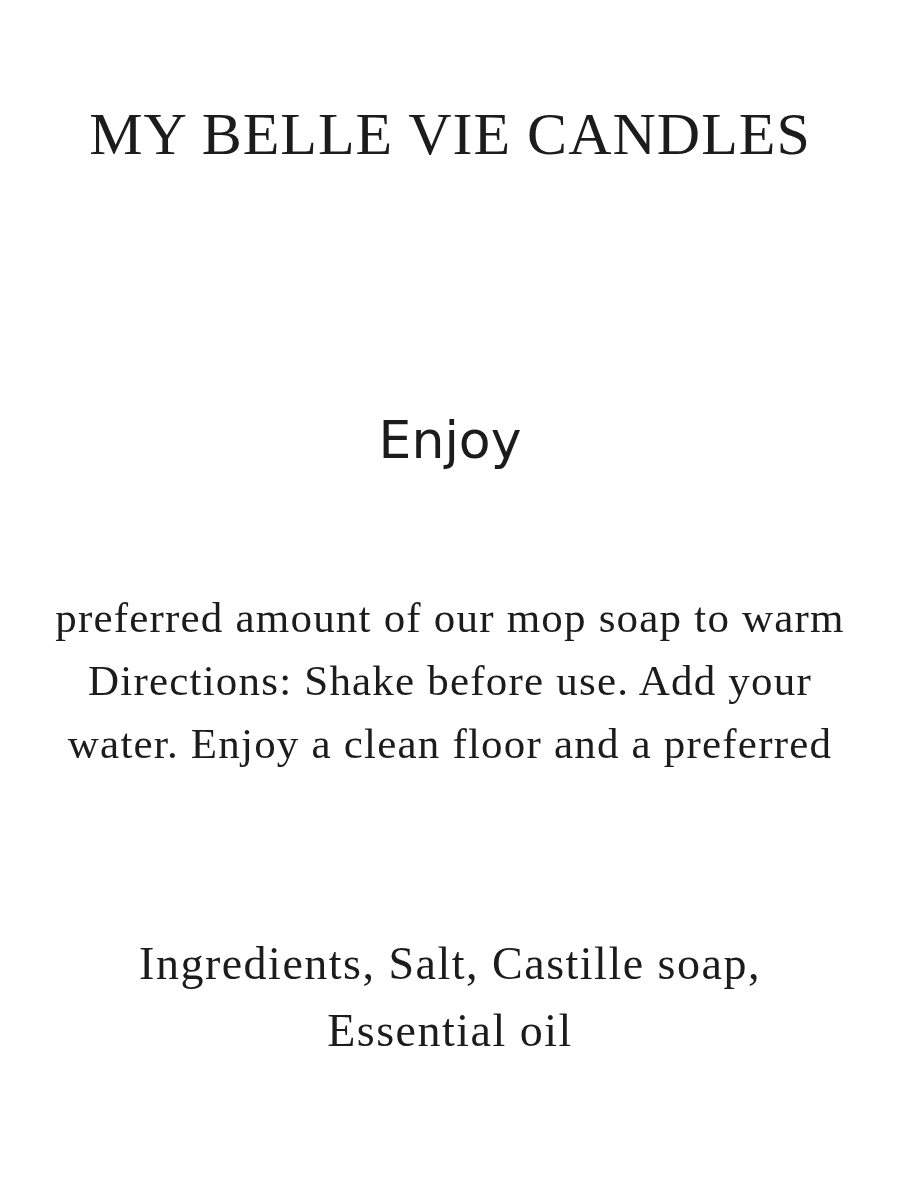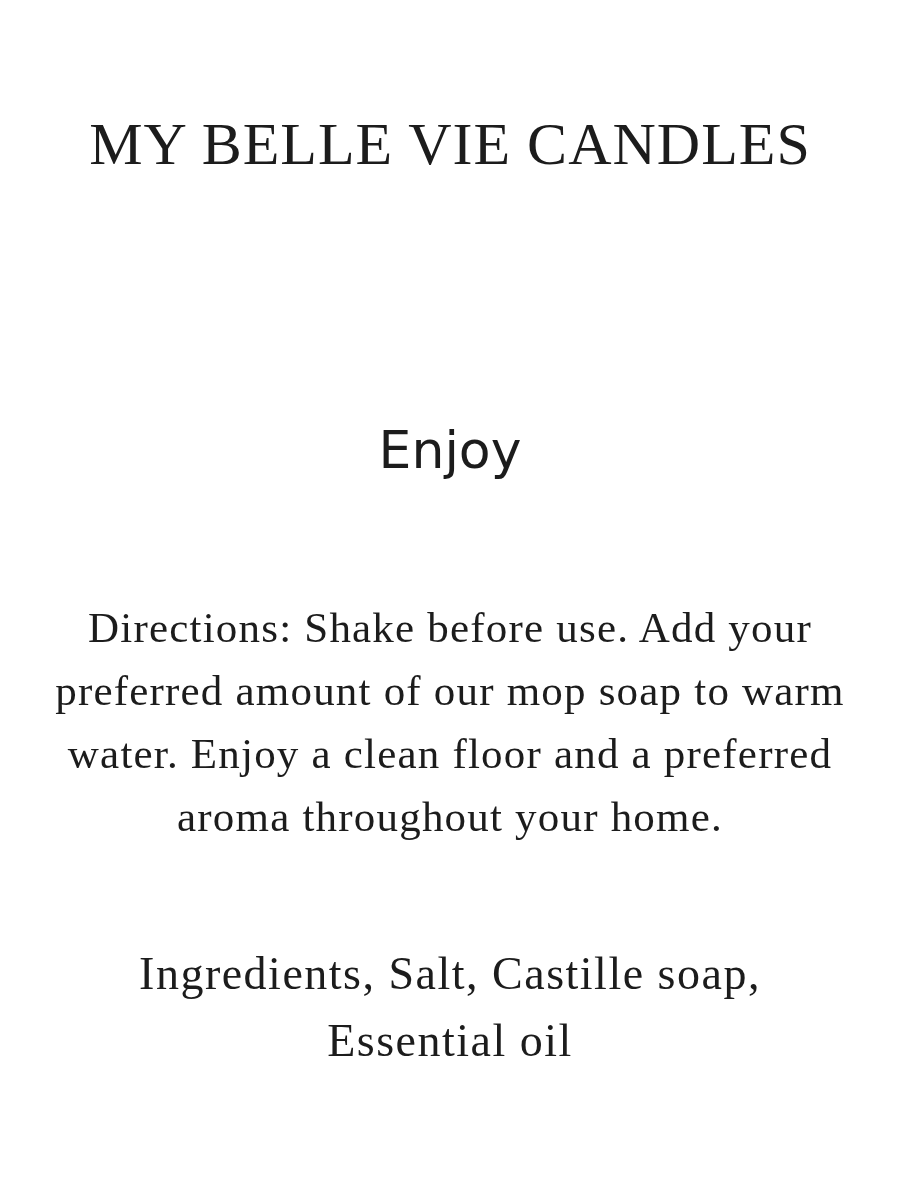--- a/index.html
+++ b/index.html
@@ -13,21 +13,21 @@
     height: 1200px;
     background: #ffffff;
     color: #1c1c1c;
     font-family: "Liberation Serif", "DejaVu Serif", serif;
     overflow: hidden;
   }
   .label > div, .label > h1, .label > h2 {
     position: absolute;
     left: 0;
     right: 0;
-    margin: 14px;
+    margin: 4px;
     text-align: center;
     font-weight: normal;
   }
   .brand {
     top: 96px;
     font-size: 60px;
     letter-spacing: 1px;
     white-space: nowrap;
   }
   .product {
@@ -68,24 +68,23 @@
 
 <div class="label">
 
   <h1 class="brand">MY BELLE VIE CANDLES</h1>
 
 
   <div class="scent">Enjoy</div>
 
 
   <div class="directions">
+    <div class="line">preferred amount of our mop soap to warm</div>
     <div class="line">Directions: Shake before use. Add your</div>
-    <div class="line">preferred amount of our mop soap to warm</div>
     <div class="line">water. Enjoy a clean floor and a preferred</div>
-    <div class="line">aroma throughout your home.</div>
   </div>
 
   <div class="ingredients">
     <div class="line">Ingredients, Salt, Castille soap,</div>
     <div class="line">Essential oil</div>
   </div>
 
 </div>
 
 </body></html>

